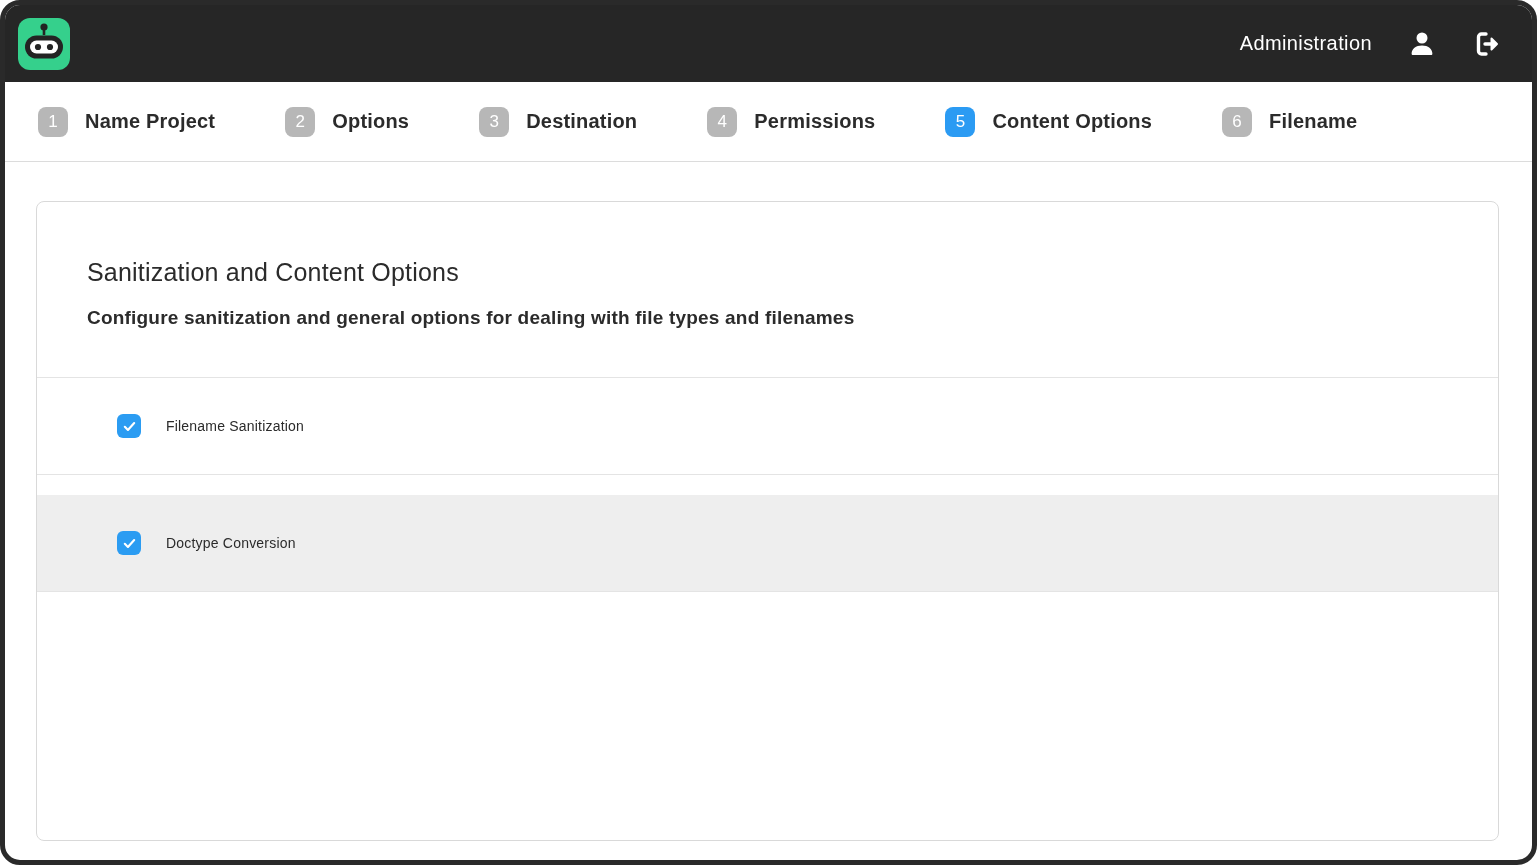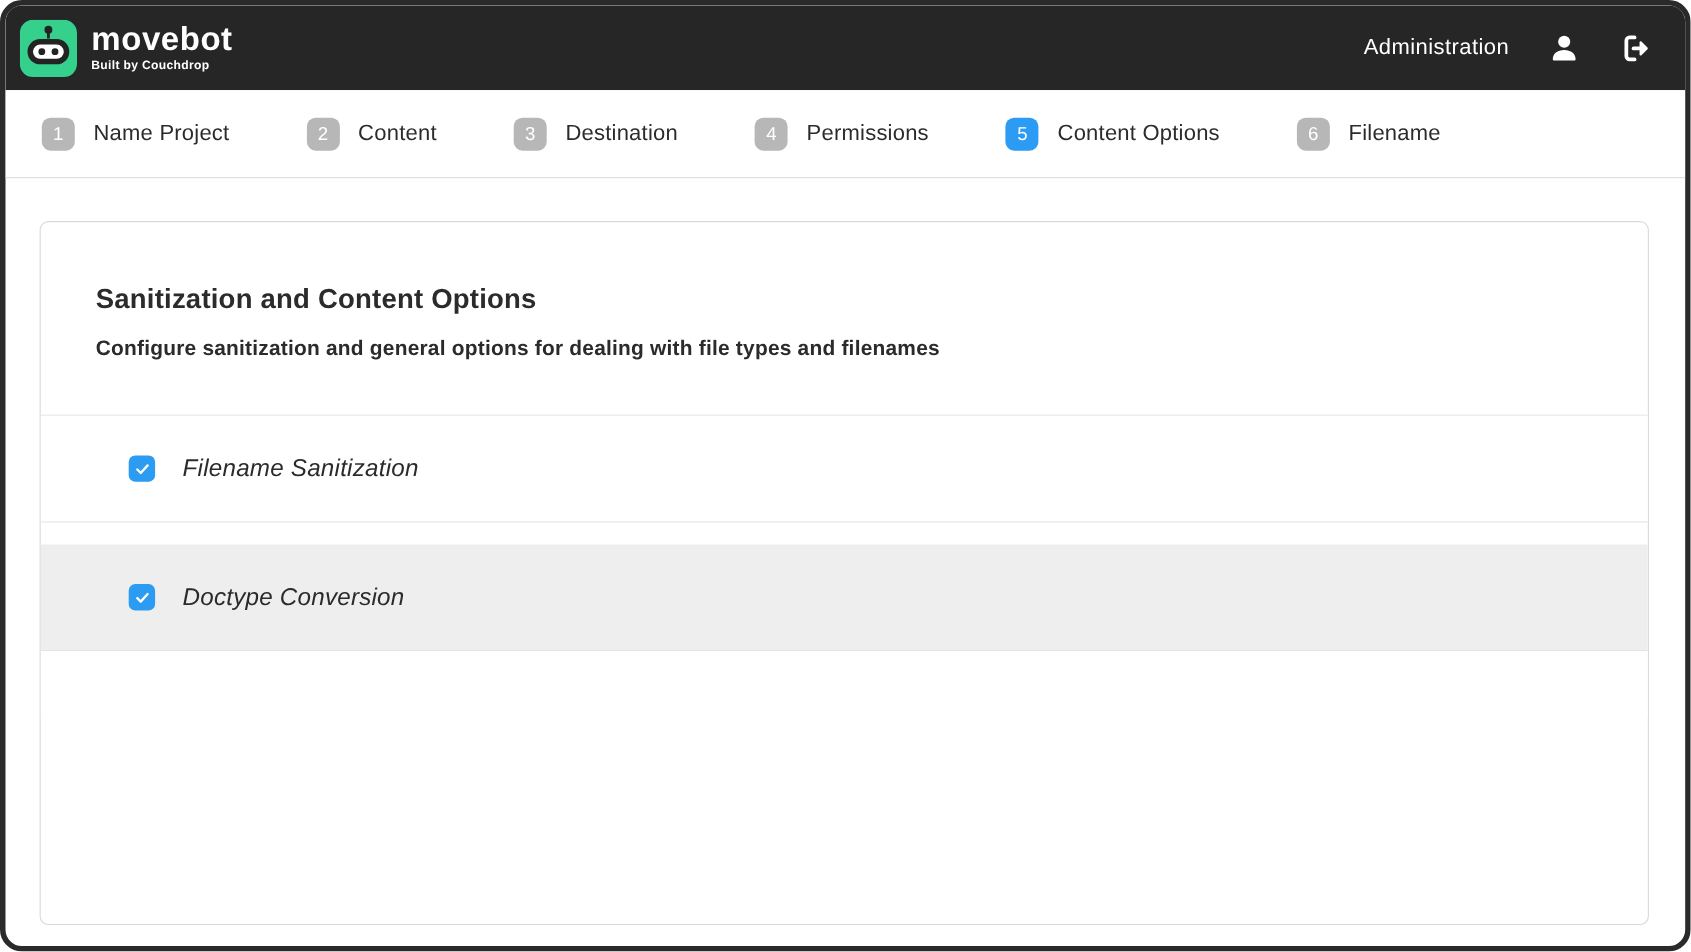--- a/index.html
+++ b/index.html
@@ -83,41 +83,41 @@
   .step-badge {
     width: 30px; height: 30px;
     border-radius: 8px;
     background: #b7b7b7;
     color: #ffffff;
     font-size: 17px; font-weight: 500;
     display: flex; align-items: center; justify-content: center;
     flex: 0 0 auto;
   }
   .step.active .step-badge { background: #2b9bf3; }
-  .step-label { font-size: 20px; font-weight: 400; color: #2b2b2b; letter-spacing: 0.2px; white-space: nowrap; text-align: right; }
+  .step-label { font-size: 20px; font-weight: 700; color: #2b2b2b; letter-spacing: 0.2px; white-space: nowrap; text-align: right; }
 
   
   .card {
     margin: 39px 33px 0 31px;
     border: 1px solid #d9d9d9;
     border-radius: 8px;
     background: #ffffff;
     height: 640px;
     box-sizing: border-box;
     overflow: hidden;
   }
   .card-head {
     padding: 55px 50px 0 50px;
     height: 176px;
     box-sizing: border-box;
     border-bottom: 1px solid #e4e4e4;
   }
   .card-title {
     margin: 0;
-    font-size: 25px; font-weight: 700;
+    font-size: 25px; font-weight: 400;
     color: #2b2b2b; letter-spacing: 0.2px;
     line-height: 30px;
   }
   .card-subtitle {
     margin: 18px 0 0 0;
     font-size: 19px; font-weight: 700;
     color: #2b2b2b; letter-spacing: 0.2px;
     line-height: 26px;
   }
   .option-row {
@@ -132,44 +132,40 @@
   }
   .option-row.highlighted { background: #eeeeee; margin-top: 20px; }
   .checkbox {
     width: 24px; height: 24px;
     border-radius: 6px;
     background: #2b9cf2;
     display: flex; align-items: center; justify-content: center;
     flex: 0 0 auto;
     cursor: pointer;
   }
-  .option-label { font-size: 22px; font-weight: 500; color: #2b2b2b; letter-spacing: 0.2px; font-style: italic; }
+  .option-label { font-size: 14px; font-weight: 500; color: #2b2b2b; letter-spacing: 0.2px; }
   .row-stub { height: 60px; background: #ffffff; }
 </style>
 </head>
 <body>
 
 <div class="frame">
 
   <header class="app-header">
     <div class="brand">
       <span class="logo-box">
         <svg width="52" height="52" viewBox="0 0 52 52">
           <rect x="0" y="0" width="52" height="52" rx="12" fill="#35d08c"></rect>
           <line x1="26" y1="10" x2="26" y2="17" stroke="#232323" stroke-width="2.6"></line>
           <circle cx="26" cy="9" r="3.6" fill="#232323"></circle>
           <rect x="7" y="17.5" width="38" height="23" rx="11.5" fill="#232323"></rect>
           <rect x="12" y="22.5" width="28" height="13" rx="6.5" fill="#ffffff"></rect>
           <circle cx="20" cy="29" r="3.1" fill="#232323"></circle>
           <circle cx="32" cy="29" r="3.1" fill="#232323"></circle>
         </svg>
-      </span>
-      <span class="brand-text">
-        <span class="brand-name">movebot</span>
-        <span class="brand-tagline">Built by Couchdrop</span>
       </span>
     </div>
     <div class="header-right">
       <a class="admin-link">Administration</a>
       <span class="hicon">
         <svg width="30" height="30" viewBox="0 0 24 24">
           <circle cx="12" cy="7.2" r="4.4" fill="#ffffff"></circle>
           <path d="M12 13.2c-4.9 0-8.3 2.7-8.3 6.6 0 0.6 0.4 1 1 1h14.6c0.6 0 1-0.4 1-1 0-3.9-3.4-6.6-8.3-6.6z" fill="#ffffff"></path>
         </svg>
       </span>
@@ -185,21 +181,21 @@
 
 
   <nav class="steps" id="steps-container">
   <div class="step">
     <span class="step-badge">1</span>
     <span class="step-label">Name Project</span>
   </div>
 
   <div class="step">
     <span class="step-badge">2</span>
-    <span class="step-label">Content</span>
+    <span class="step-label">Options</span>
   </div>
 
   <div class="step">
     <span class="step-badge">3</span>
     <span class="step-label">Destination</span>
   </div>
 
   <div class="step">
     <span class="step-badge">4</span>
     <span class="step-label">Permissions</span>

